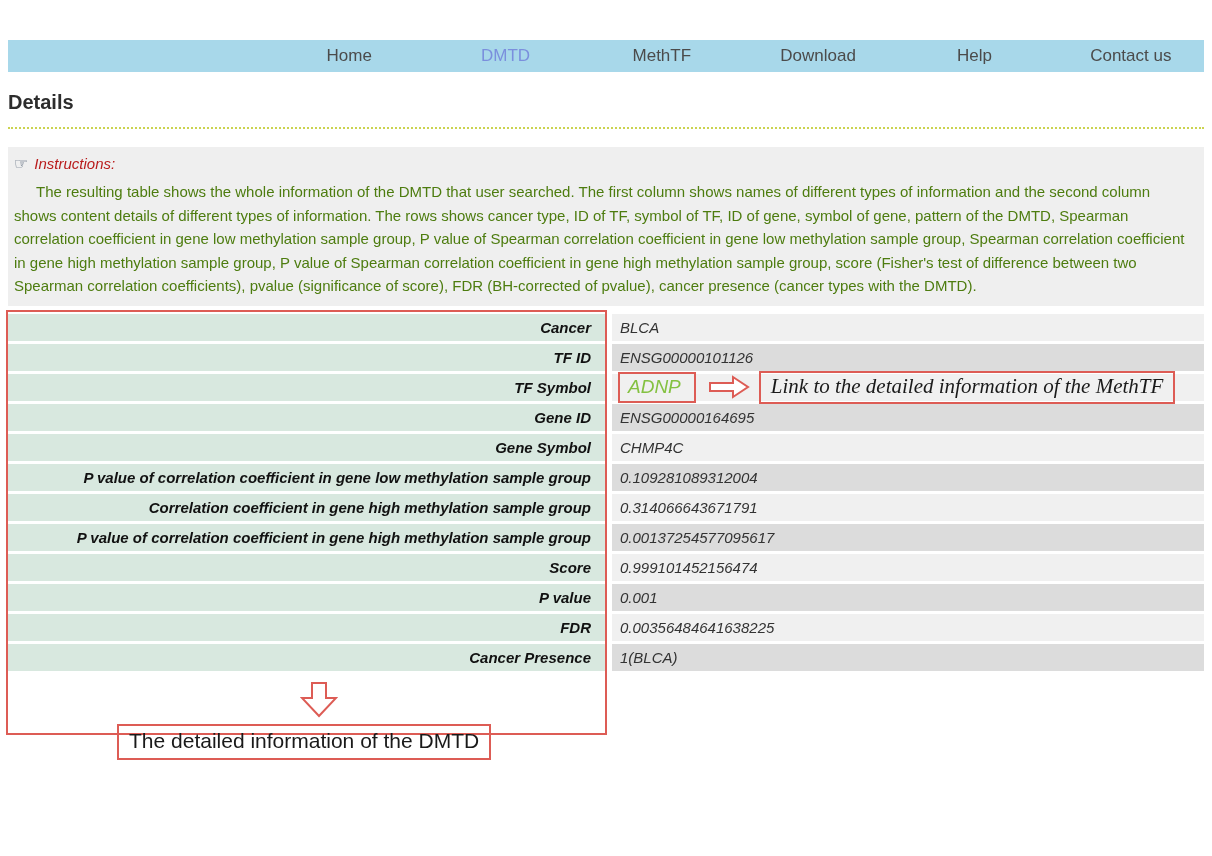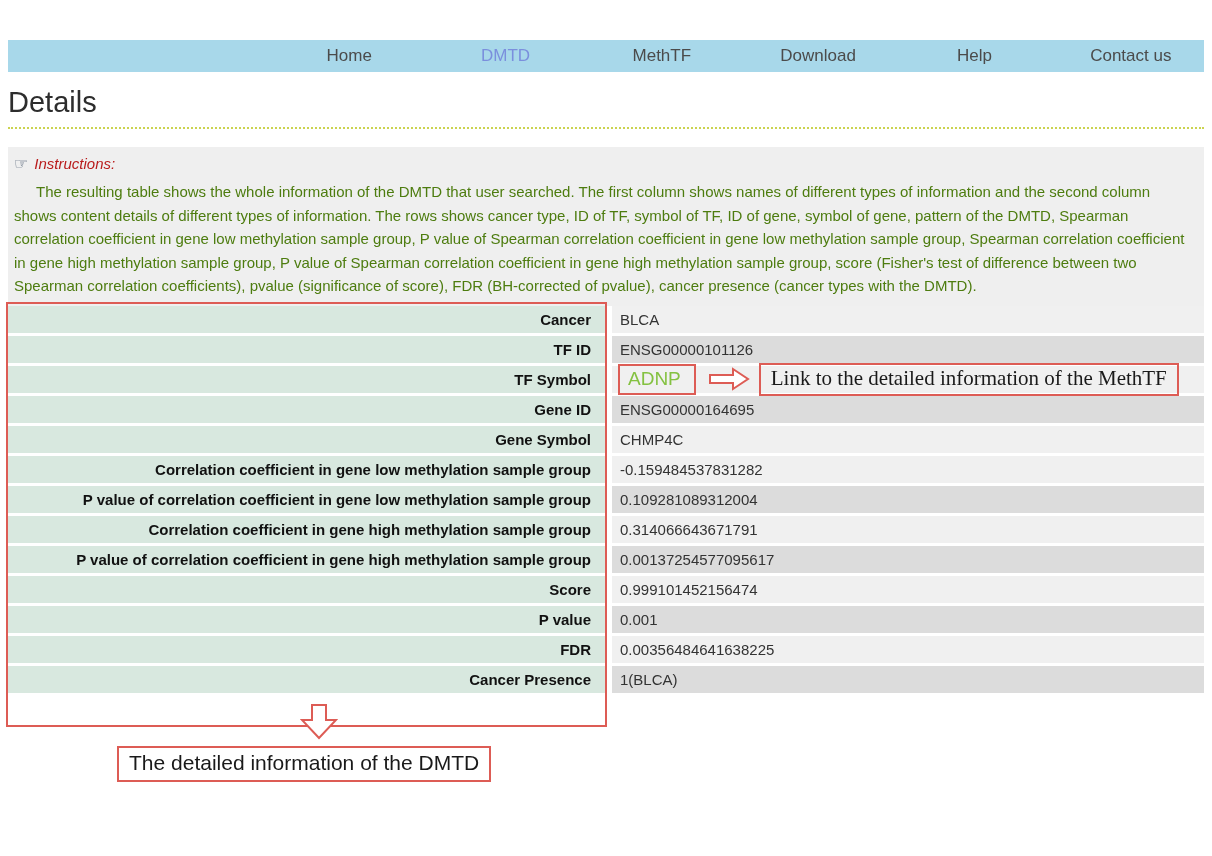--- a/index.html
+++ b/index.html
@@ -26,39 +26,39 @@
     margin:40px 8px 0 8px;height:32px;background:var(--navbar-bg);
     display:flex;align-items:center;padding-left:268px;gap:10px;
   }
   .nav-item{
     width:150px;text-align:center;font-size:17px;color:var(--nav-text);
     text-decoration:none;cursor:pointer;
   }
   .nav-item.active{color:var(--nav-active);}
   
   .page-title{
-    margin:16px 0 0 8px;font-size:29px;font-weight:400;color:#2d2d2d;line-height:28px;
+    margin:16px 0 0 8px;font-size:20px;font-weight:700;color:#2d2d2d;line-height:28px;
   }
   .dotted-divider{
     margin:11px 8px 0 8px;border:none;border-top:2px dotted var(--dotted);height:0;
   }
   
   .instructions{
     margin:18px 8px 0 8px;background:var(--instr-bg);padding:5px 10px 8px 6px;
   }
   .instr-head{display:flex;align-items:center;gap:6px;height:22px;}
   .instr-icon{font-size:16px;color:#4a5a6e;font-style:normal;}
   .instr-title{font-style:italic;font-size:15px;color:#b91c1c;}
   .instr-body{
     margin:6px 0 0 0;font-size:15px;line-height:23.5px;color:#4d7c0f;
     text-indent:22px;
   }
   
   .details-table{
-    margin:0 8px 0 8px;position:relative;
+    margin:8px 8px 0 8px;position:relative;font-style:italic;
   }
   .trow{display:flex;height:27px;margin-bottom:3px;}
   .cell-label{
     width:597px;background:var(--mint);display:flex;align-items:center;
     justify-content:flex-end;padding-right:14px;font-weight:bold;font-size:15px;color:#111;
     margin-right:7px;
   }
   .cell-value{
     flex:1;display:flex;align-items:center;padding-left:8px;font-size:15px;color:#333;
     overflow:visible;
@@ -135,24 +135,20 @@
     </div>
     <div class="trow">
       <div class="cell-label">Gene ID</div>
       <div class="cell-value dark">ENSG00000164695</div>
     </div>
     <div class="trow">
       <div class="cell-label">Gene Symbol</div>
       <div class="cell-value light">CHMP4C</div>
     </div>
     <div class="trow">
-      <div class="cell-label">Correlation coefficient in gene low methylation sample group</div>
-      <div class="cell-value light">-0.159484537831282</div>
-    </div>
-    <div class="trow">
       <div class="cell-label">P value of correlation coefficient in gene low methylation sample group</div>
       <div class="cell-value dark">0.109281089312004</div>
     </div>
     <div class="trow">
       <div class="cell-label">Correlation coefficient in gene high methylation sample group</div>
       <div class="cell-value light">0.314066643671791</div>
     </div>
     <div class="trow">
       <div class="cell-label">P value of correlation coefficient in gene high methylation sample group</div>
       <div class="cell-value dark">0.00137254577095617</div>

